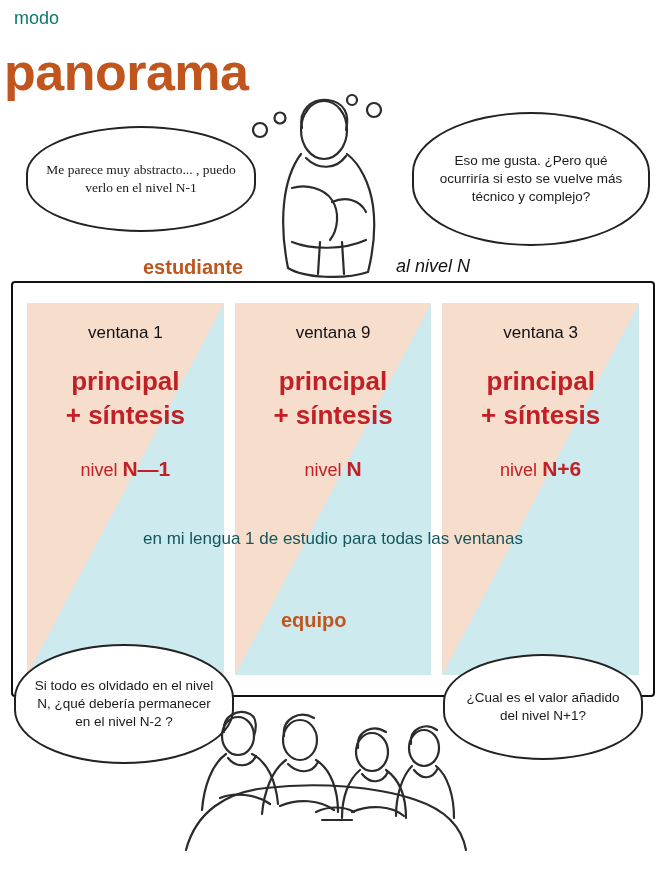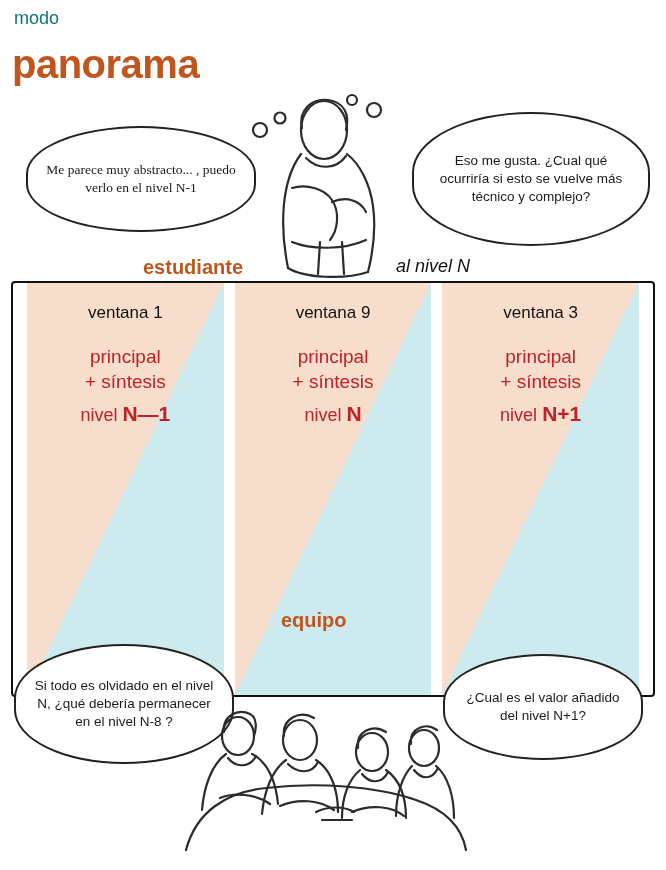--- a/index.html
+++ b/index.html
@@ -19,23 +19,23 @@
   
   .mode-label {
     position: absolute;
     left: 14px;
     top: 8px;
     font-size: 18px;
     color: #0f766e;
   }
   .title {
     position: absolute;
-    left: 12px;
+    left: 4px;
     top: 42px;
-    font-size: 40px;
+    font-size: 52px;
     font-weight: bold;
     color: #c0551d;
     letter-spacing: -0.5px;
   }
 
   
   .bubble {
     position: absolute;
     border: 2px solid #222;
     background: #fff;
@@ -120,51 +120,51 @@
   #panel {
     position: absolute;
     left: 11px;
     top: 281px;
     width: 644px;
     height: 416px;
     border: 2.5px solid #111;
     border-radius: 4px;
     background: #fff;
     box-sizing: border-box;
-    padding: 0 14px;
+    padding: 20px 14px;
     display: flex;
     gap: 11px;
   }
   .window {
     position: relative;
     flex: 1;
     background: linear-gradient(to bottom right, #f7ddcc 0%, #f7ddcc 49.6%, #cdeaee 50.4%, #cdeaee 100%);
     overflow: hidden;
     display: flex;
     flex-direction: column;
     align-items: center;
     padding-top: 20px;
     box-sizing: border-box;
   }
   .win-title {
     font-size: 17px;
     color: #111;
     margin-bottom: 22px;
   }
   .win-main {
-    font-size: 19px;
-    font-weight: normal;
+    font-size: 26px;
+    font-weight: bold;
     color: #c02026;
     text-align: center;
     line-height: 1.3;
+    margin-bottom: 24px;
   }
   .win-level {
     font-size: 18px;
     color: #c02026;
-    margin-top: 8px;
   }
   .win-level b {
     font-size: 21px;
     font-weight: bold;
   }
   #footer-note {
     position: absolute;
     left: 0;
     right: 0;
     top: 246px;
@@ -197,21 +197,21 @@
     <circle cx="48" cy="26" r="5.5"></circle>
     <circle cx="142" cy="18" r="7"></circle>
     <circle cx="120" cy="8" r="5"></circle>
   </svg>
 </div>
 
 <div class="bubble" id="bubble-student-left">
   <div class="btext">Me parece muy abstracto... , puedo verlo en el nivel N-1</div>
 </div>
 <div class="bubble" id="bubble-student-right">
-  <div class="btext">Eso me gusta. ¿Cual qué ocurriría si esto se vuelve más técnico y complejo?</div>
+  <div class="btext">Eso me gusta. ¿Pero qué ocurriría si esto se vuelve más técnico y complejo?</div>
 </div>
 
 <div class="role-caption" id="caption-estudiante">estudiante</div>
 <div id="caption-al-nivel">al nivel N</div>
 
 <div id="panel">
 
   <div class="window">
     <div class="win-title">ventana 1</div>
     <div class="win-main">
@@ -237,32 +237,33 @@
   </div>
 
   <div class="window">
     <div class="win-title">ventana 3</div>
     <div class="win-main">
       <span>principal</span><br>
       <span>+ síntesis</span>
     </div>
     <div class="win-level">
       <span>nivel</span>
-      <b>N+1</b>
+      <b>N+6</b>
     </div>
   </div>
 
+  <div id="footer-note">en mi lengua 1 de estudio para todas las ventanas</div>
 </div>
 
 <div class="role-caption" id="caption-equipo">
   <span>equipo</span><br>
 </div>
 
 <div class="bubble" id="bubble-team-left">
-  <div class="btext">Si todo es olvidado en el nivel N, ¿qué debería permanecer en el nivel N-8 ?</div>
+  <div class="btext">Si todo es olvidado en el nivel N, ¿qué debería permanecer en el nivel N-2 ?</div>
 </div>
 <div class="bubble" id="bubble-team-right">
   <div class="btext">¿Cual es el valor añadido del nivel N+1?</div>
 </div>
 
 <div id="team-art">
   <svg width="300" height="165" viewBox="0 0 300 165" fill="none" stroke="#2b2b2b" stroke-width="2.2" stroke-linecap="round" stroke-linejoin="round">
     <path d="M10 150 C20 112 50 92 90 88 C140 82 200 86 240 100 C270 110 286 128 290 150"></path>
     <ellipse cx="62" cy="36" rx="16" ry="19"></ellipse>
     <path d="M48 32 C46 16 62 8 74 14 C82 18 80 30 78 36"></path>

